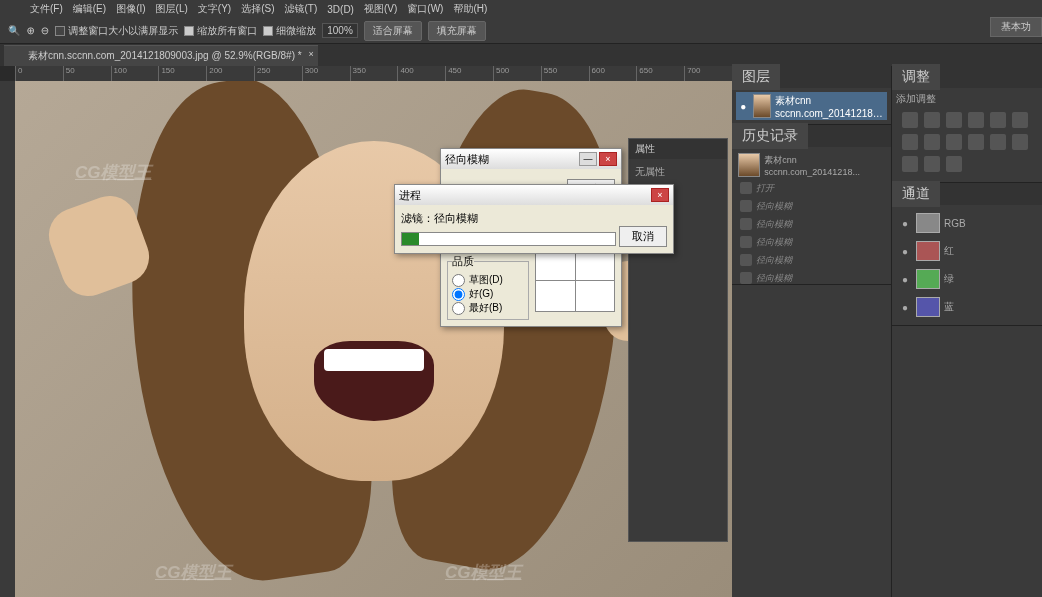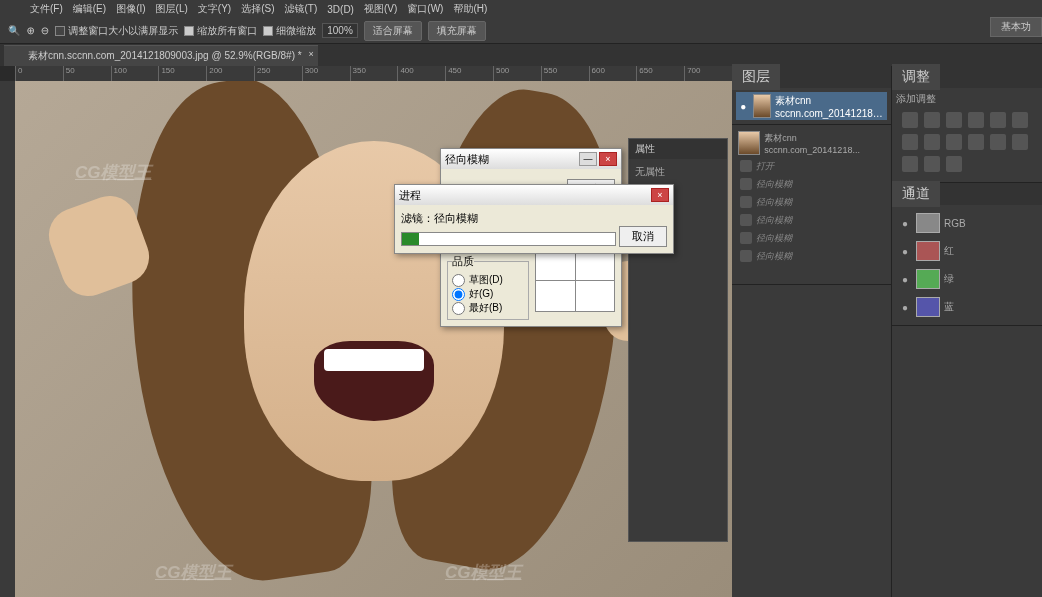--- a/index.html
+++ b/index.html
@@ -185,20 +185,23 @@
         <div class="panel-body">
           <div class="layer-row active">
             <span class="layer-eye">●</span>
             <div class="layer-thumb"></div>
             <span>素材cnn sccnn.com_20141218…</span>
           </div>
         </div>
       </div>
 
       <div class="panel" style="height:160px">
+        <div class="panel-tabs">
+            <div class="ptab active">历史记录</div>
+          </div>
         <div class="panel-body">
           <div class="layer-row">
             <div class="layer-thumb"></div>
             <span style="font-size:9px">素材cnn sccnn.com_20141218...</span>
           </div>
           <div class="hist-row">
               <div class="hist-icon"></div>
               <span>打开</span>
             </div>
           <div class="hist-row">

